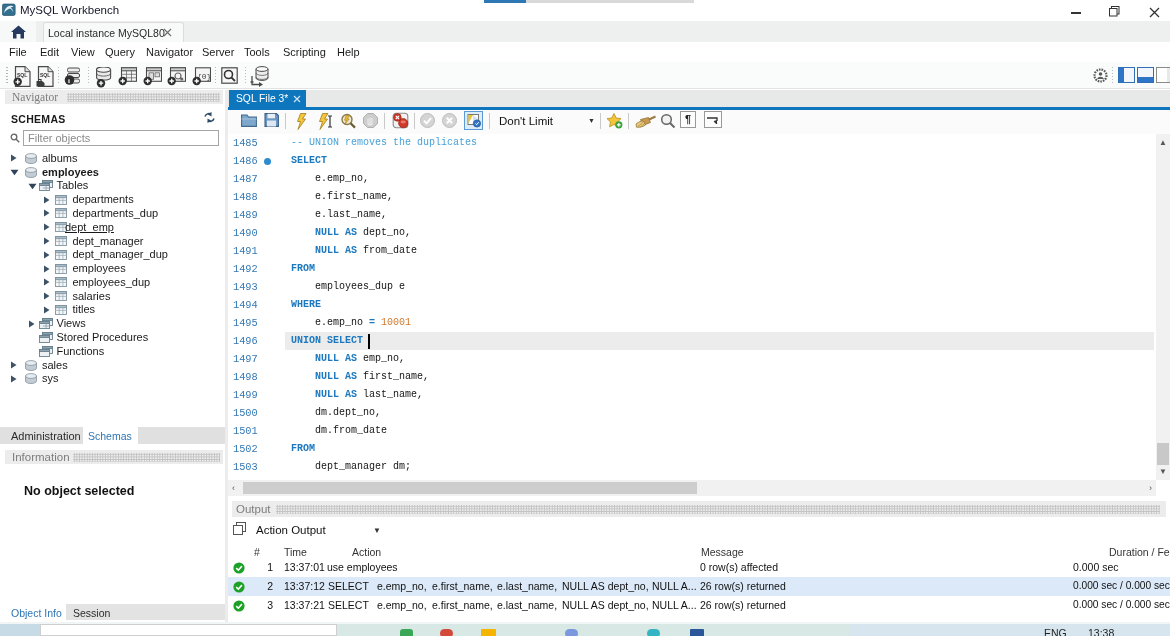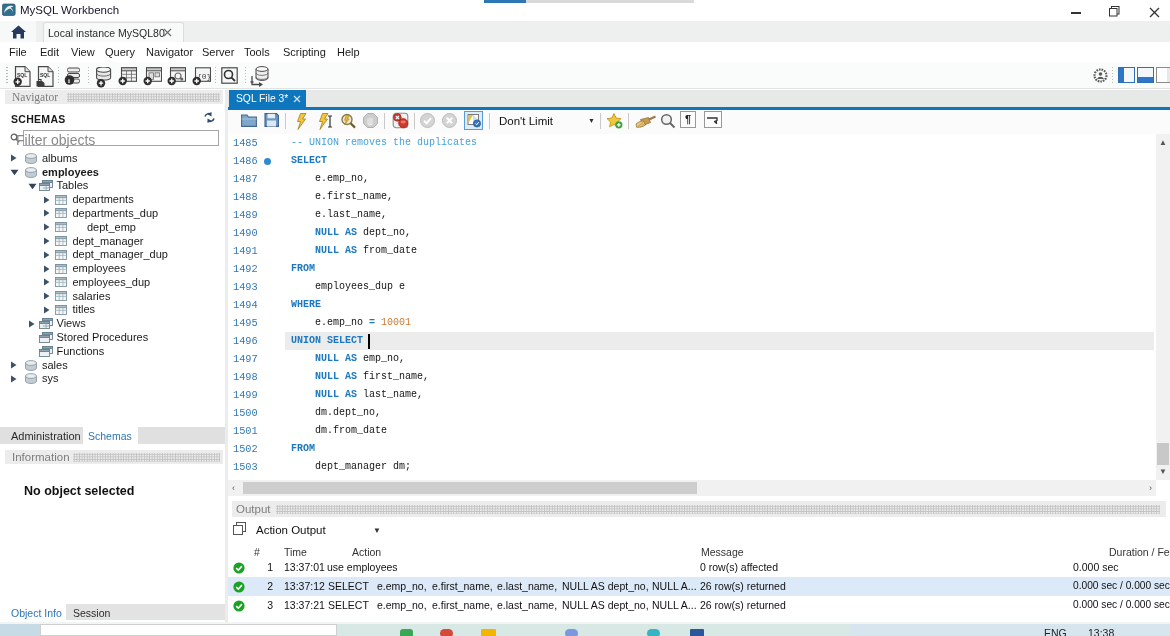--- a/index.html
+++ b/index.html
@@ -182,21 +182,21 @@
         </svg>
       </div>
 
   <div class="abs" id="magico" style="left:10px;top:43px;">
         <svg width="10" height="10">
           <circle cx="4" cy="4" r="2.8" fill="none" stroke="#666" stroke-width="1.3"></circle>
           <path d="M6.2 6.2 L9.2 9.2" stroke="#666" stroke-width="1.4"></path>
         </svg>
       </div>
   <div class="abs" style="left:23px;top:40px;width:196px;height:16px;border:1px solid #a5a5a5;box-sizing:border-box;background:#fff;"></div>
-  <div class="abs" style="left:16px;top:42px;font-size:14px;color:#8a8a8a;">Filter objects</div>
+  <div class="abs" style="left:28px;top:42px;font-size:11px;color:#8a8a8a;">Filter objects</div>
 
   <div class="abs" id="tree" style="left:0;top:61px;width:228px;height:330px;font-size:11px;color:#1a1a1a;">
     <div class="abs" style="left:0;top:0.3px;width:228px;height:13.8px;">
     <svg class="abs" style="left:10px;top:3px;" width="7" height="8">
             <path d="M1 0.5 L6.5 4 L1 7.5 Z" fill="#3d5266"></path>
           </svg>
     <svg class="abs" style="left:24px;top:1.5px;" width="14" height="11">
             <path d="M1.5 3 L1.5 8 A5.5 2.5 0 0 0 12.5 8 L12.5 3 Z" fill="#c3ccd3" stroke="#8494a0" stroke-width="0.8"></path>
             <ellipse cx="7" cy="3" rx="5.5" ry="2.4" fill="#e8ecef" stroke="#8494a0" stroke-width="0.8"></ellipse>
           </svg>
@@ -249,21 +249,21 @@
     </div>
     <div class="abs" style="left:0;top:69.2px;width:228px;height:13.8px;">
     <svg class="abs" style="left:42.5px;top:3px;" width="7" height="8">
             <path d="M1 0.5 L6.5 4 L1 7.5 Z" fill="#3d5266"></path>
           </svg>
     <svg class="abs" style="left:55px;top:2px;" width="12" height="10">
             <rect x="0.5" y="0.5" width="11" height="9" fill="#f4f6f7" stroke="#7d93a0" stroke-width="0.9"></rect>
             <rect x="0.5" y="0.5" width="11" height="2.2" fill="#a9bcc6" stroke="#7d93a0" stroke-width="0.9"></rect>
             <path d="M0.5 5.4 L11.5 5.4 M4.2 2.7 L4.2 9.5 M7.9 2.7 L7.9 9.5" stroke="#9db0ba" stroke-width="0.8"></path>
           </svg>
-    <div class="abs" style="left:87px;top:0.5px;">dept_emp</div>
+    <div class="abs" style="left:65px;top:0.5px;text-decoration:underline;">dept_emp</div>
     </div>
     <div class="abs" style="left:0;top:83.0px;width:228px;height:13.8px;">
     <svg class="abs" style="left:42.5px;top:3px;" width="7" height="8">
             <path d="M1 0.5 L6.5 4 L1 7.5 Z" fill="#3d5266"></path>
           </svg>
     <svg class="abs" style="left:55px;top:2px;" width="12" height="10">
             <rect x="0.5" y="0.5" width="11" height="9" fill="#f4f6f7" stroke="#7d93a0" stroke-width="0.9"></rect>
             <rect x="0.5" y="0.5" width="11" height="2.2" fill="#a9bcc6" stroke="#7d93a0" stroke-width="0.9"></rect>
             <path d="M0.5 5.4 L11.5 5.4 M4.2 2.7 L4.2 9.5 M7.9 2.7 L7.9 9.5" stroke="#9db0ba" stroke-width="0.8"></path>
           </svg>

